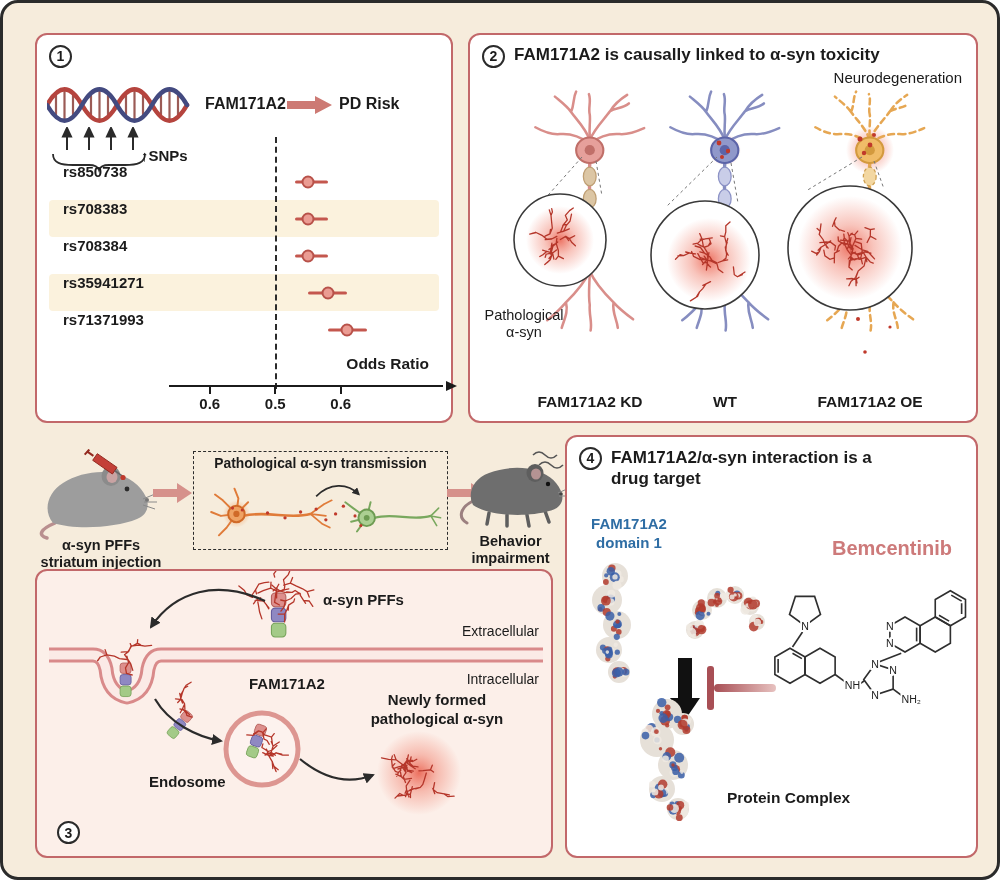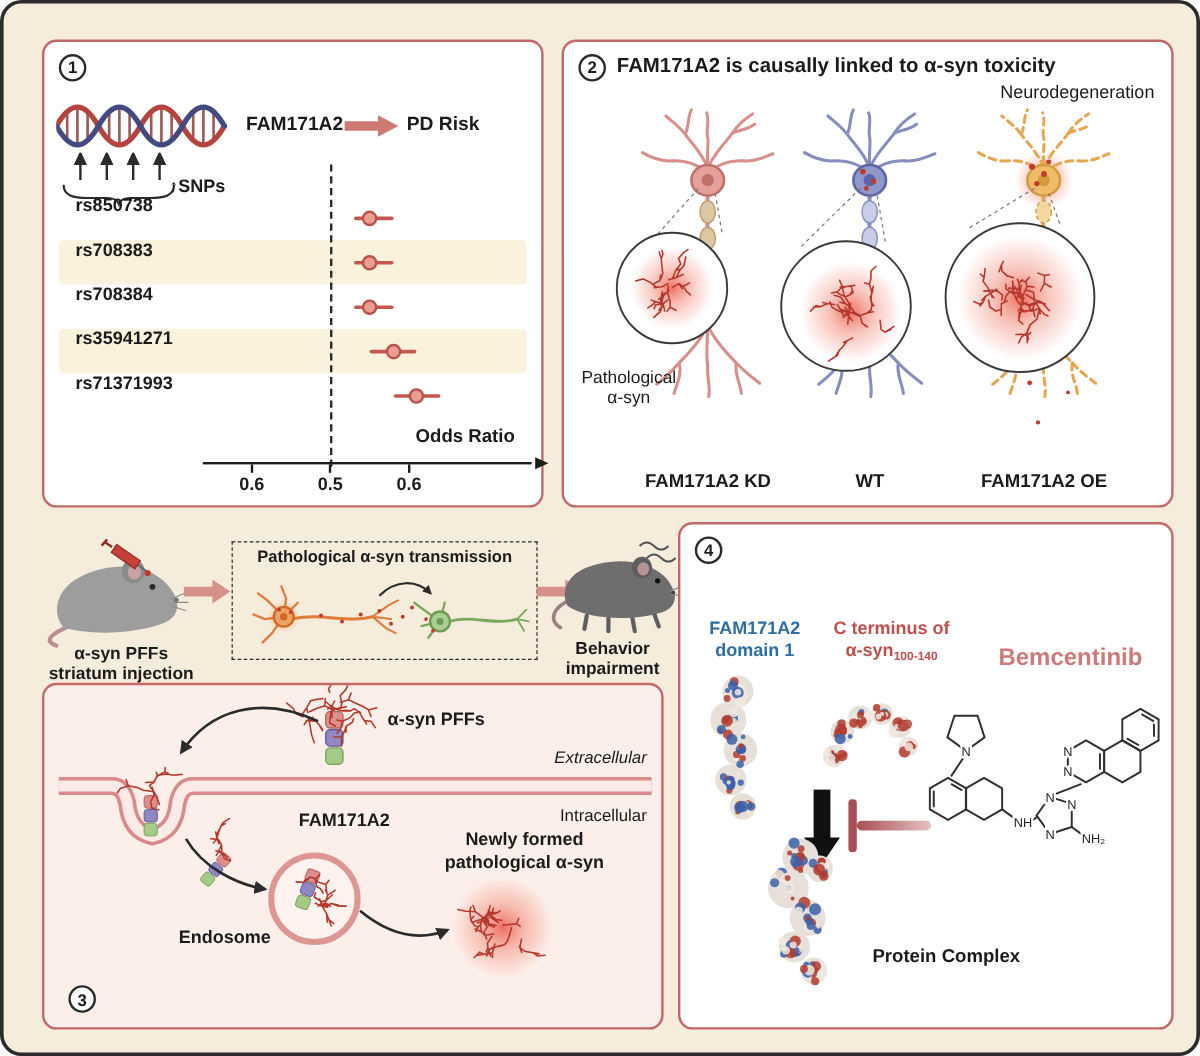--- a/index.html
+++ b/index.html
@@ -67,21 +67,21 @@
   .transmission-label { text-align:center; font-weight:bold; font-size:13.8px; margin-top:4px; }
   .transmission-svg { position:absolute; left:2px; top:25px; }
   .flow-arrow-2 { position:absolute; left:412px; top:54px; }
   .mouse-right-svg { position:absolute; left:424px; top:22px; }
   .behavior-label { position:absolute; left:428px; top:106px; width:95px; text-align:center;
     font-weight:bold; font-size:14.5px; line-height:1.15; }
 
   
   .p3-scene { position:absolute; left:0; top:0; }
   .p3-pffs { position:absolute; left:286px; top:20px; font-weight:bold; font-size:15px; }
-  .p3-extracellular { position:absolute; right:12px; top:52px; font-size:14px;font-style:italic; }
+  .p3-extracellular { position:absolute; right:12px; top:52px; font-size:14px; }
   .p3-intracellular { position:absolute; right:12px; top:100px; font-size:14px; }
   .p3-fam { position:absolute; left:212px; top:104px; font-weight:bold; font-size:15px; }
   .p3-endosome { position:absolute; left:112px; top:202px; font-weight:bold; font-size:15px; }
   .p3-newly { position:absolute; left:318px; top:120px; width:164px; text-align:center;
     font-weight:bold; font-size:15px; line-height:1.25; }
   .p3-title { position:absolute; left:20px; bottom:12px; display:flex; gap:9px; align-items:center;
     font-weight:bold; font-size:16.5px; }
 
   
   .p4-title-lines > div { line-height:1.25; }
@@ -497,29 +497,29 @@
       <div>pathological α-syn</div>
     </div>
     <div class="p3-title">
       <span class="badge">3</span>
     </div>
   </section>
 
   <section class="panel" id="panel4">
     <div class="panel-title">
       <span class="badge">4</span>
+      <div class="p4-title-lines">
+        <div>FAM171A2/α-syn interaction is a</div>
+        <div>drug target</div>
+      </div>
     </div>
 
     <div class="p4-domain">
       <div>FAM171A2</div>
       <div>domain 1</div>
-    </div>
-    <div class="p4-cterm">
-      <div>C terminus of</div>
-      <div><span>α-syn</span><span class="sub">100-140</span></div>
     </div>
     <div class="p4-drug">Bemcentinib</div>
 
     <svg class="p4-scene" width="413" height="298" viewBox="0 0 413 298">
 
       <g>
           <circle cx="48" cy="14" r="13" fill="#e6e0d8"></circle>
           <circle cx="40" cy="38" r="15" fill="#e6e0d8"></circle>
           <circle cx="50" cy="63" r="14" fill="#e6e0d8"></circle>
           <circle cx="42" cy="88" r="13" fill="#e6e0d8"></circle>

